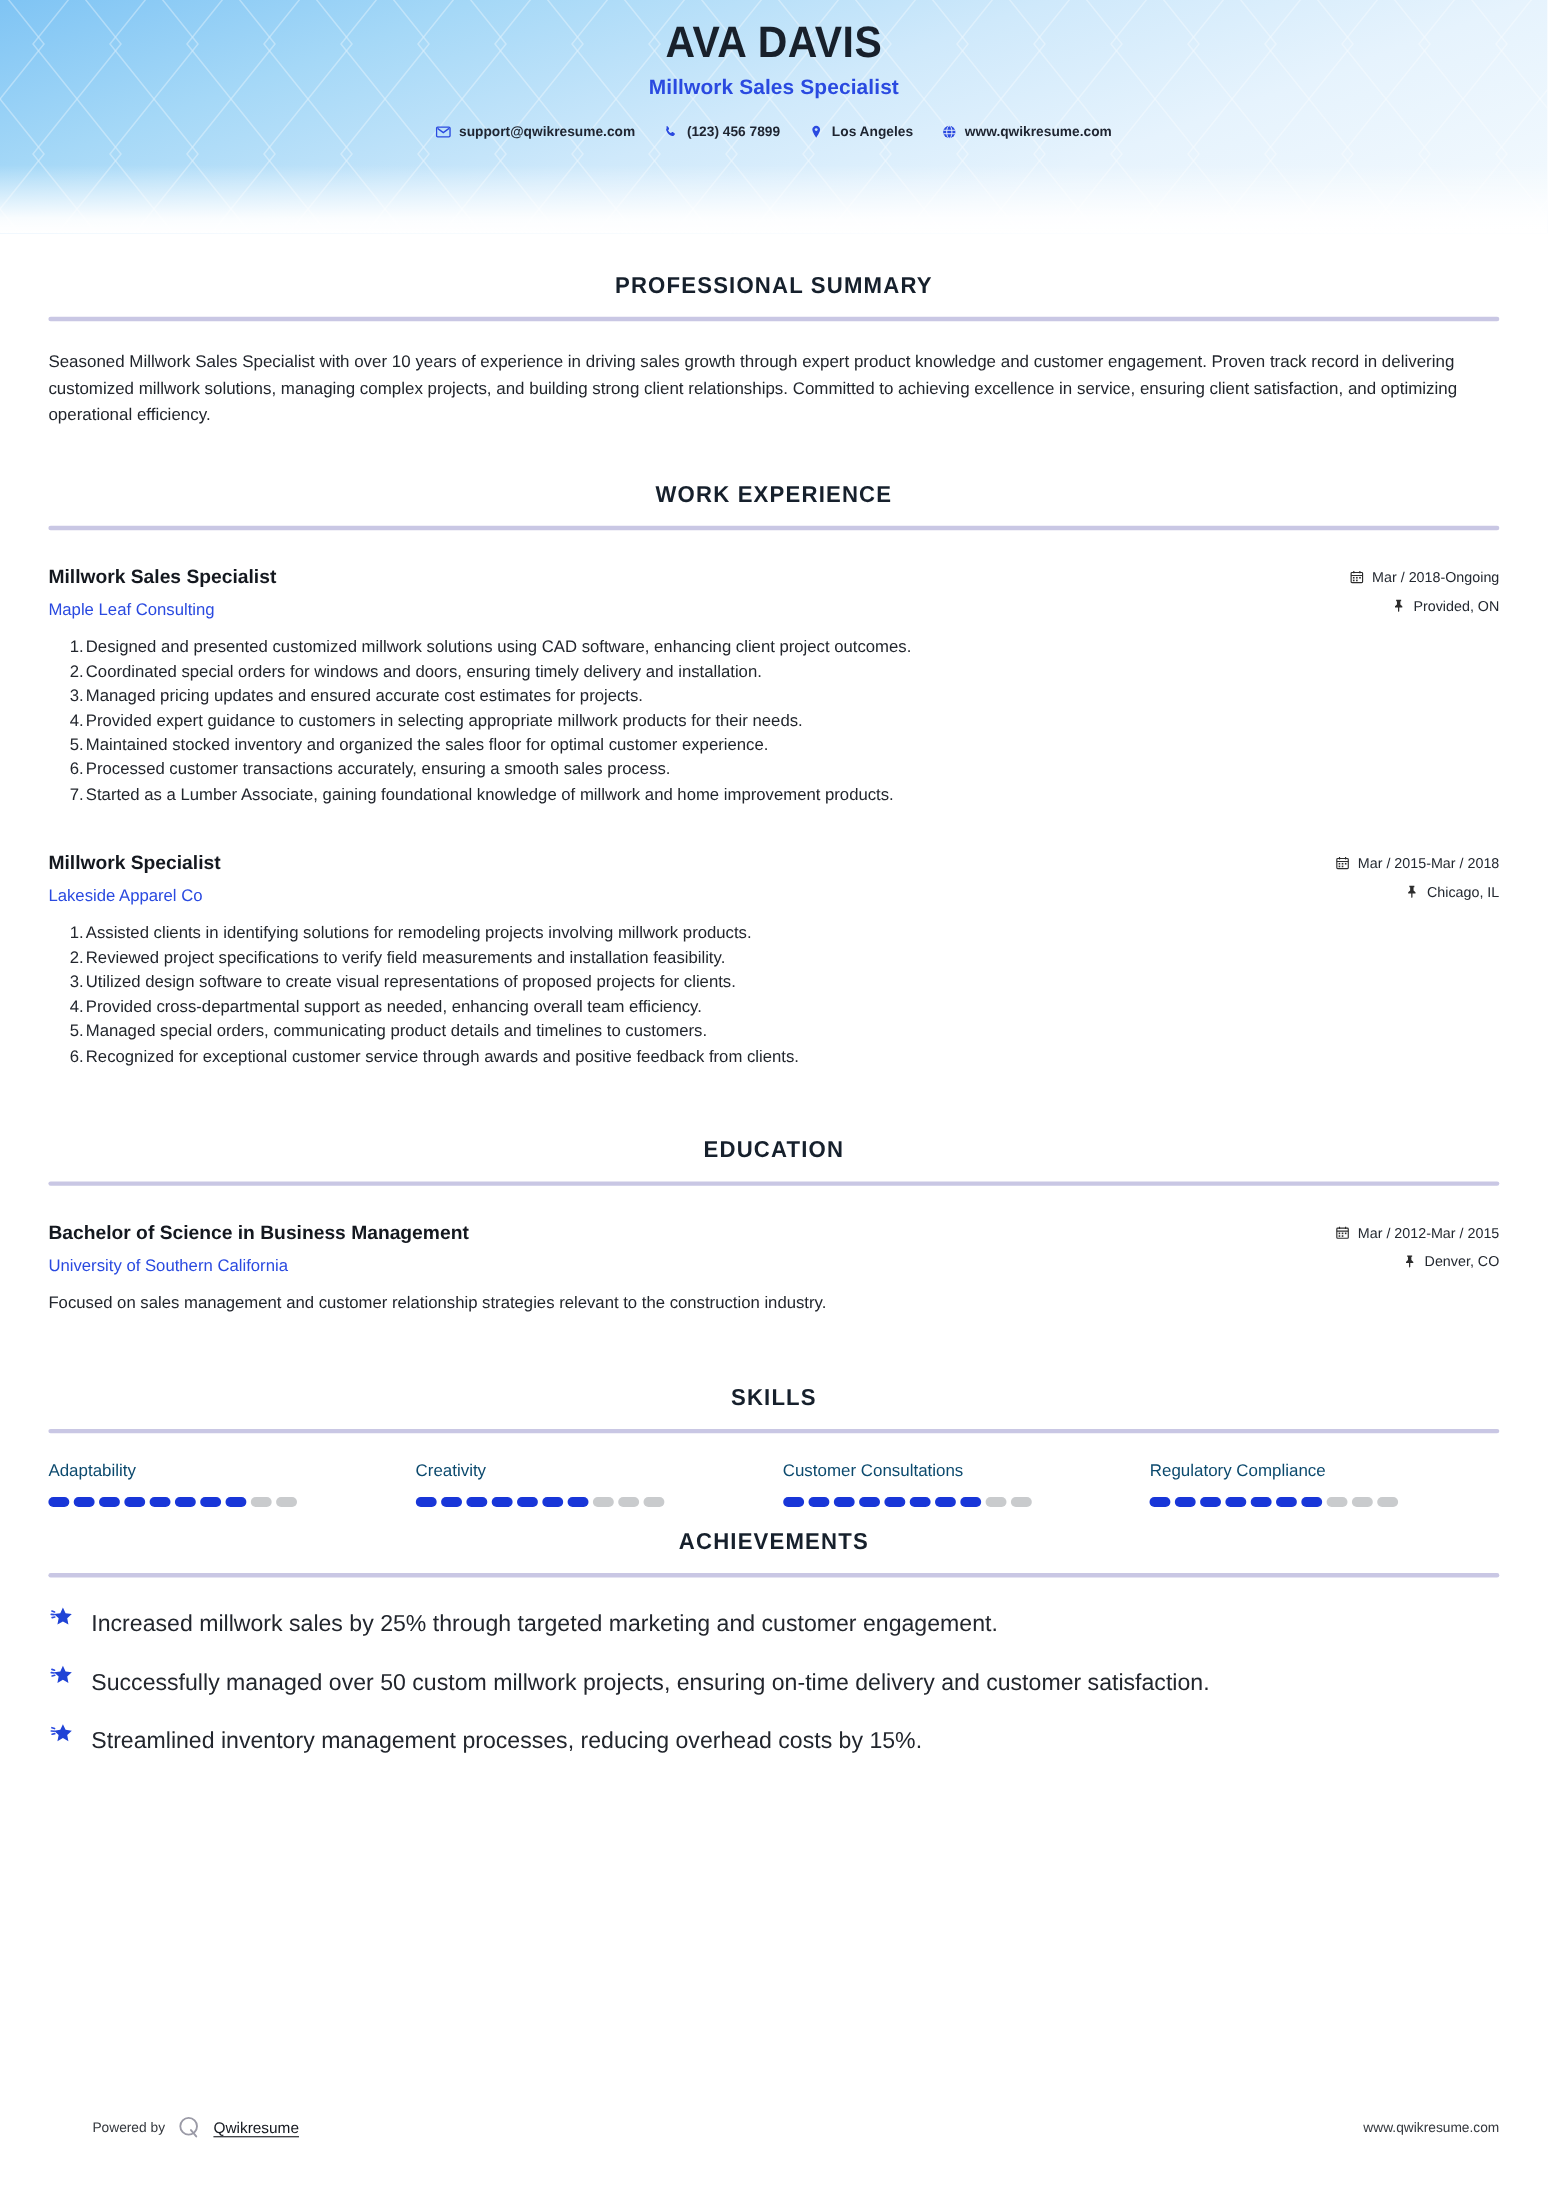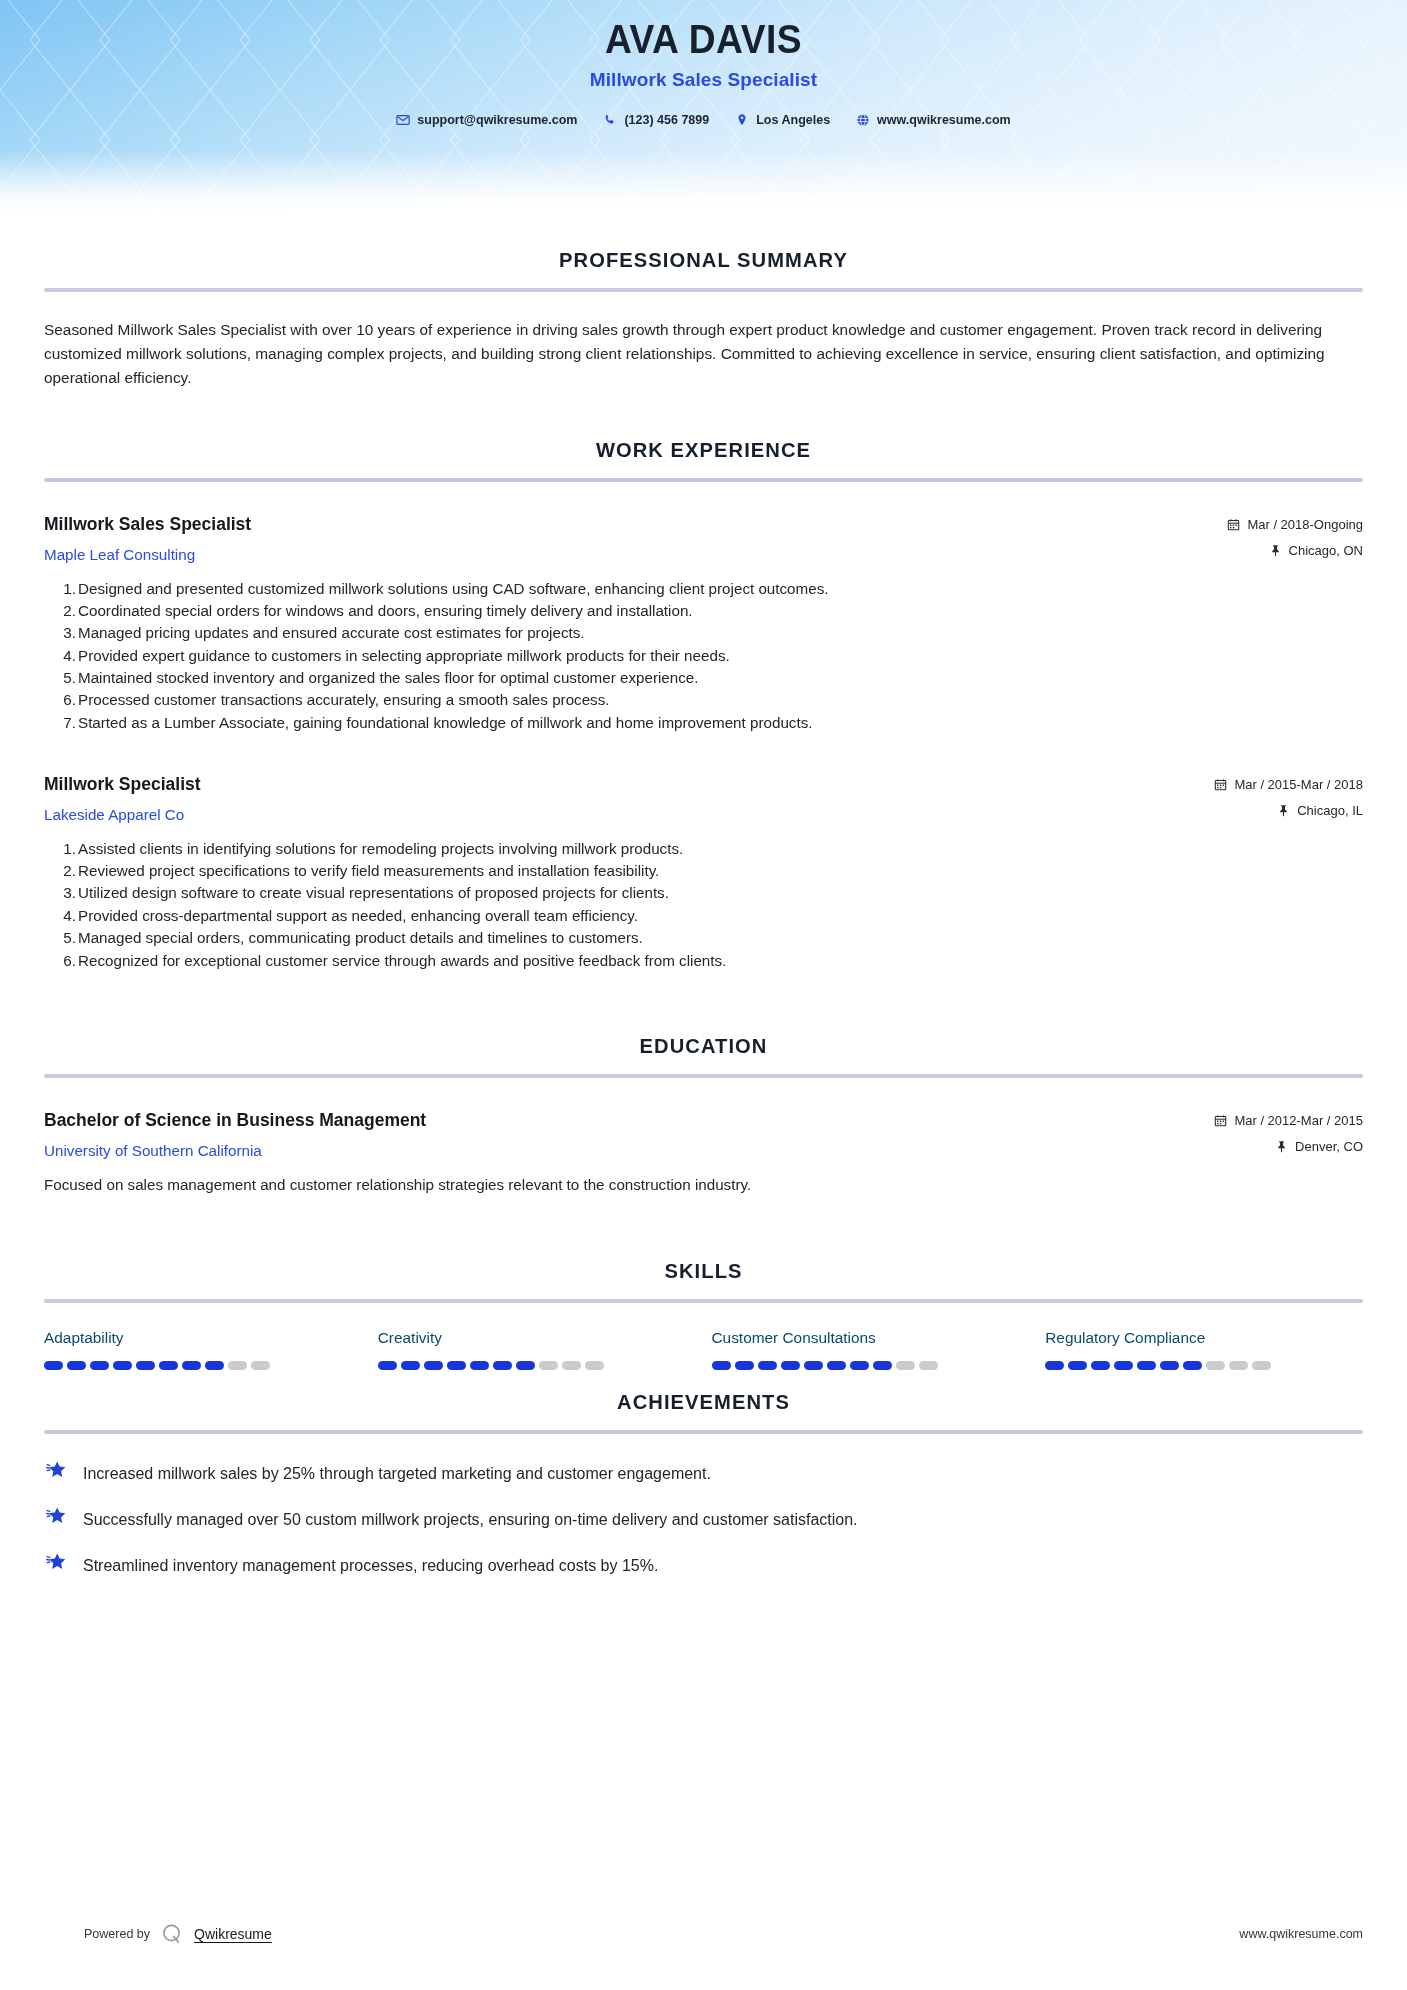--- a/index.html
+++ b/index.html
@@ -84,21 +84,21 @@
   .skills-grid { margin-top: 26px; display: grid; grid-template-columns: repeat(4, 1fr); gap: 0 16px; }
   .skill-name { font-size: 15.4px; color: #0c4a6e; }
   .skill-bar { margin-top: 14px; display: flex; gap: 4px; }
   .seg { width: 19px; height: 9px; border-radius: 5px; background: #c9cbcd; }
   .seg.on { background: #1836d8; }
 
   
   .ach-list { margin-top: 26px; }
   .ach-item { display: flex; align-items: flex-start; gap: 15px; margin-bottom: 21px; }
   .ach-icon { flex: 0 0 auto; width: 24px; height: 24px; margin-top: -2px; }
-  .ach-text { font-size: 16px; line-height: 1.45; color: #22262d; padding-top: 2px; }
+  .ach-text { font-size: 21px; line-height: 1.45; color: #22262d; padding-top: 2px; }
 
   
   .footer {
     position: absolute; left: 44px; right: 44px; bottom: 44px;
     display: flex; align-items: center; justify-content: space-between;
   }
   .footer-left { display: flex; align-items: center; gap: 10px; margin-left: 40px; }
   .powered { font-size: 12.5px; color: #33373d; }
   .qlogo { width: 24px; height: 24px; color: #9a9aa6; }
   .brand { font-size: 14px; color: #14181f; text-decoration: underline; text-underline-offset: 3px; }
@@ -244,21 +244,21 @@
                   </svg>
               </span>
               <span>Mar / 2018-Ongoing</span>
             </div>
             <div class="meta-line">
               <span class="mi">
                 <svg viewBox="0 0 16 16" width="13" height="13">
                     <path d="M5.2 1.6h5.6v1.5H9.9v3.6l2.2 2.2v1.3H8.7v4.2l-.7.9-.7-.9V10.2H3.9V8.9l2.2-2.2V3.1H5.2z" fill="currentColor"></path>
                   </svg>
               </span>
-              <span>Chicago, ON</span>
+              <span>Provided, ON</span>
             </div>
           </div>
         </div>
         <ul class="bullets">
           <li><span class="num">1.</span><span>Designed and presented customized millwork solutions using CAD software, enhancing client project outcomes.</span></li>
           <li><span class="num">2.</span><span>Coordinated special orders for windows and doors, ensuring timely delivery and installation.</span></li>
           <li><span class="num">3.</span><span>Managed pricing updates and ensured accurate cost estimates for projects.</span></li>
           <li><span class="num">4.</span><span>Provided expert guidance to customers in selecting appropriate millwork products for their needs.</span></li>
           <li><span class="num">5.</span><span>Maintained stocked inventory and organized the sales floor for optimal customer experience.</span></li>
           <li><span class="num">6.</span><span>Processed customer transactions accurately, ensuring a smooth sales process.</span></li>

